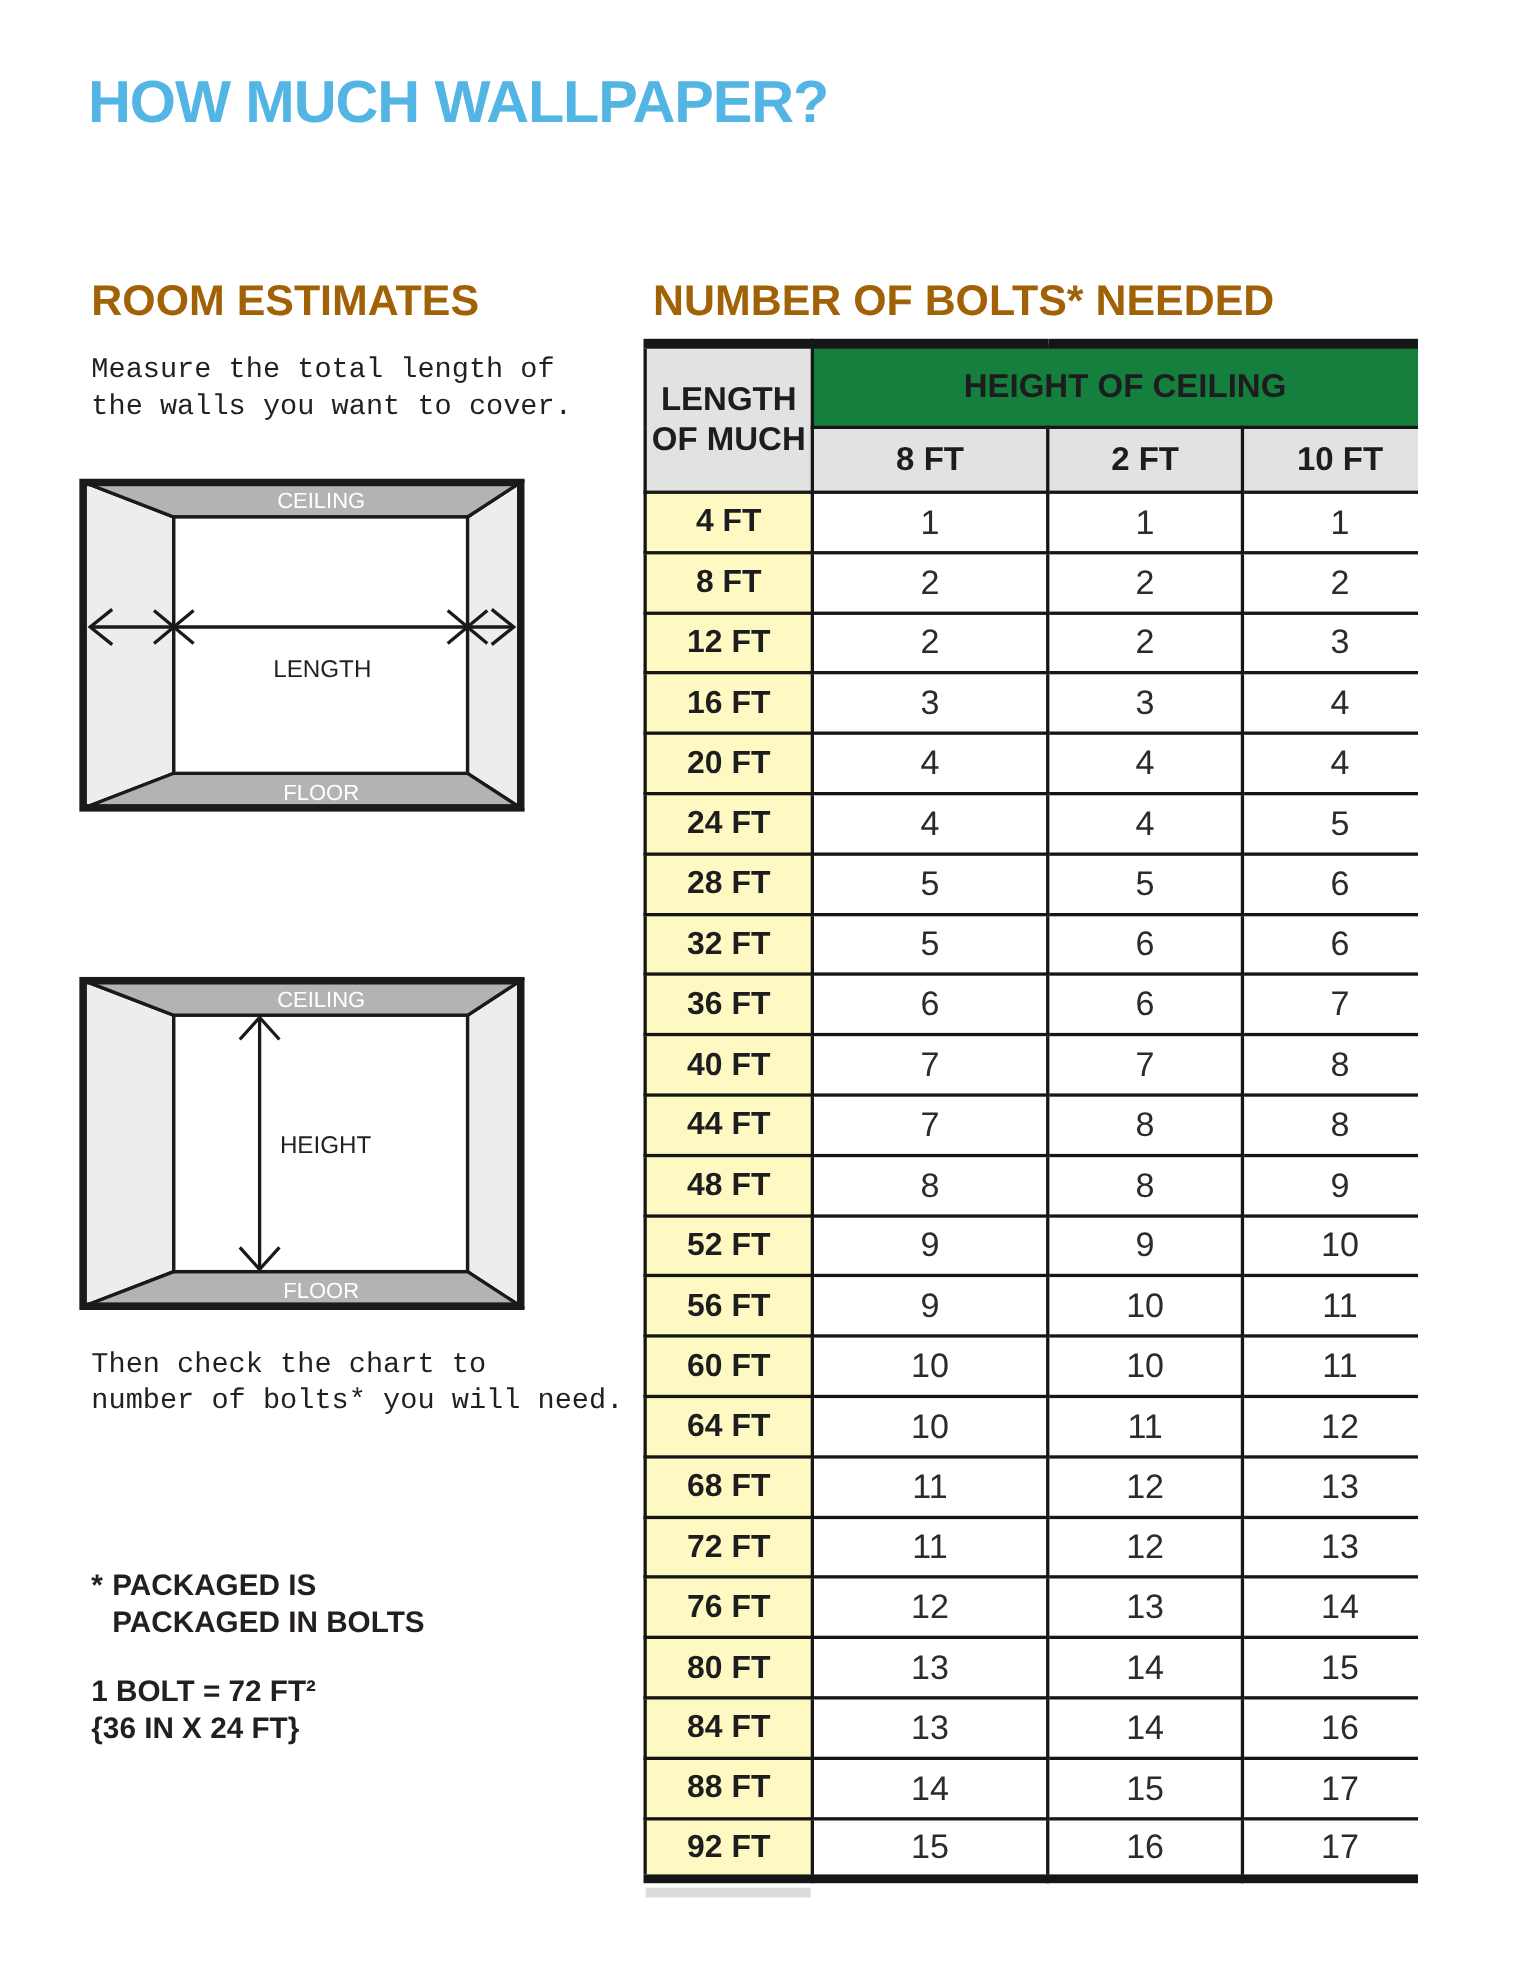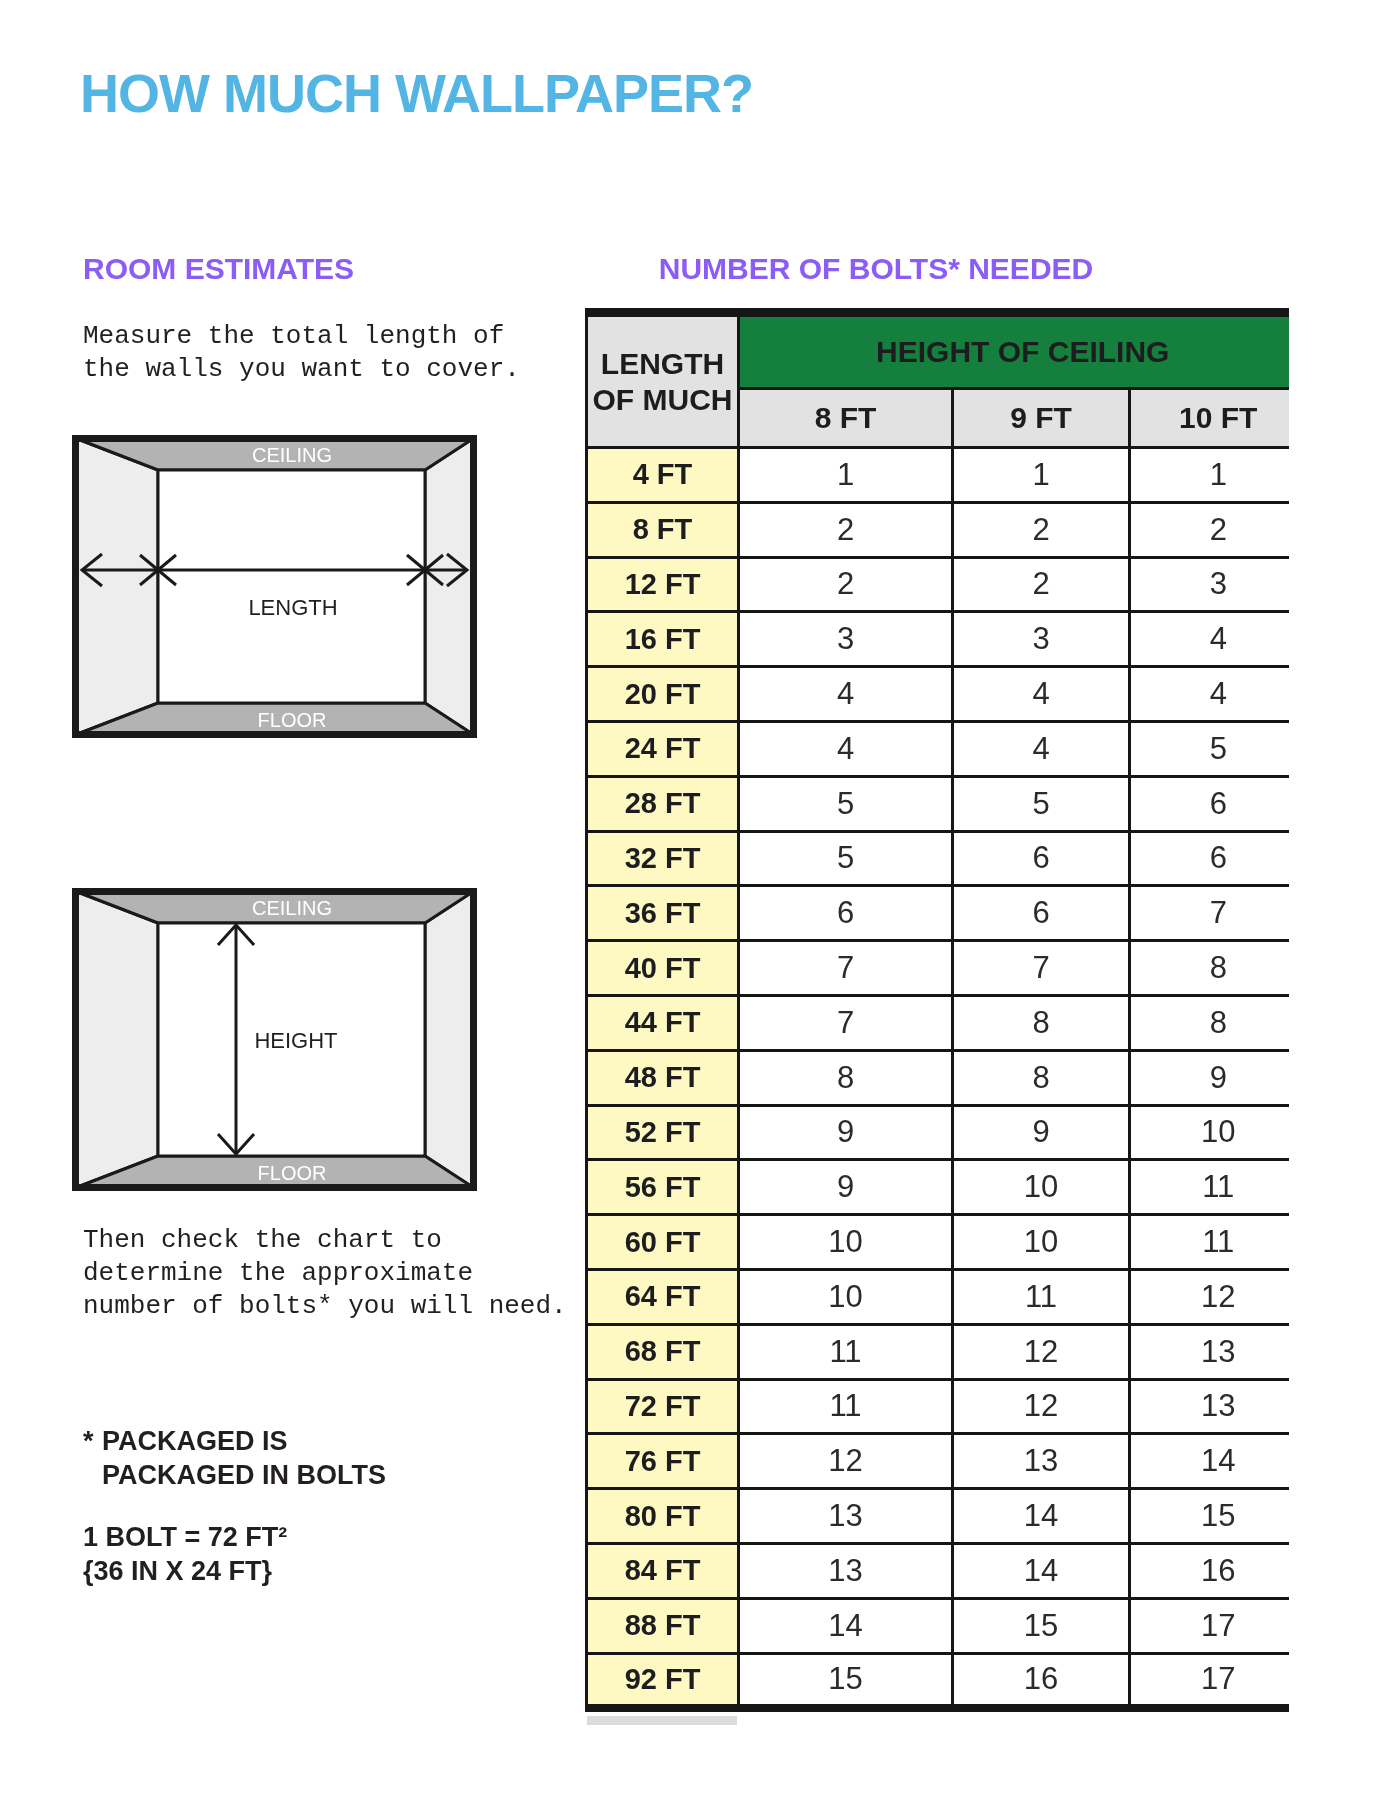--- a/index.html
+++ b/index.html
@@ -5,21 +5,21 @@
   html,body{margin:0;padding:0;background:#ffffff;}
   .page{
     position:relative;width:1289px;height:1800px;background:#ffffff;
     font-family:"Liberation Sans","DejaVu Sans",sans-serif;color:#231f20;overflow:hidden;
   }
   .abs{position:absolute;}
   .page-title{
     left:80px;top:62px;font-size:54px;font-weight:700;color:#53b5e4;letter-spacing:-1px;white-space:nowrap;
   }
   .blue-subhead{
-    font-size:30px;font-weight:700;color:#8b5cf6;white-space:nowrap;
+    font-size:39px;font-weight:700;color:#a16207;white-space:nowrap;
   }
   #room-estimates{left:83px;top:252px;}
   #bolts-heading{left:585px;top:252px;width:582px;text-align:center;}
   .body-copy{font-size:26px;line-height:33px;color:#231f20;font-family:Liberation Mono, monospace;}
   #para1{left:83px;top:320px;}
   #para2{left:83px;top:772px;}
   #para3{left:83px;top:1224px;}
   .footnote{font-size:27px;line-height:34px;font-weight:700;color:#231f20;}
   #footnote-bolts{left:83px;top:1424px;}
   #footnote-bolts .hang{display:flex;}
@@ -114,21 +114,20 @@
         <polyline points="146,246 164,266 182,246"></polyline>
       </g>
       <text x="220" y="27" text-anchor="middle" font-size="20" fill="#ffffff">CEILING</text>
       <text x="220" y="292" text-anchor="middle" font-size="20" fill="#ffffff">FLOOR</text>
       <text x="224" y="160" text-anchor="middle" font-size="22" fill="#231f20">HEIGHT</text>
     </svg>
   </div>
 
   <div class="abs body-copy" id="para3">
     <div>Then check the chart to</div>
-    <div>determine the approximate</div>
     <div>number of bolts* you will need.</div>
   </div>
 
   <div class="abs footnote" id="footnote-bolts">
     <div class="hang">
       <span class="star">*</span>
       <span>PACKAGED IS</span>
     </div>
     <div class="indent">PACKAGED IN BOLTS</div>
   </div>
@@ -151,21 +150,21 @@
       <thead>
         <tr>
           <th class="corner" rowspan="2">
             <div>LENGTH</div>
             <div>OF MUCH</div>
           </th>
           <th class="group" colspan="3">HEIGHT OF CEILING</th>
         </tr>
         <tr>
           <th class="colhead">8 FT</th>
-          <th class="colhead">9 FT</th>
+          <th class="colhead">2 FT</th>
           <th class="colhead">10 FT</th>
         </tr>
       </thead>
       <tbody>
           <tr class="data-row">
             <td class="rowhead">4 FT</td>
             <td class="val">1</td>
             <td class="val">1</td>
             <td class="val">1</td>
           </tr>

